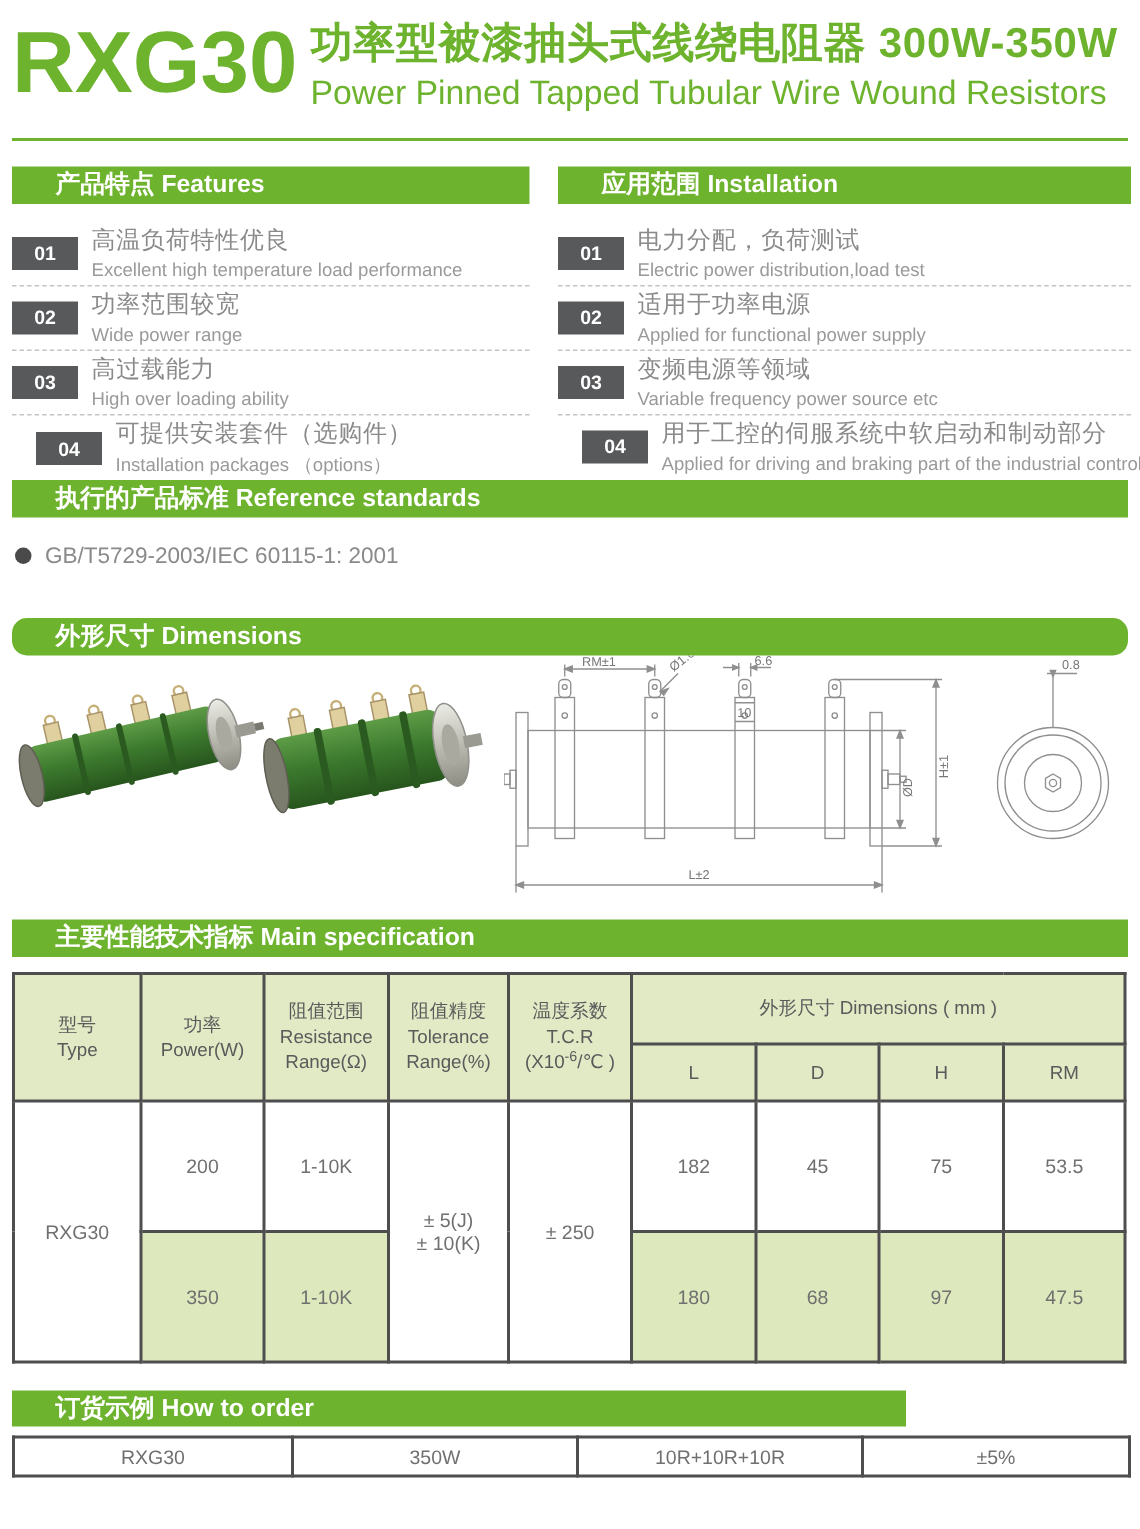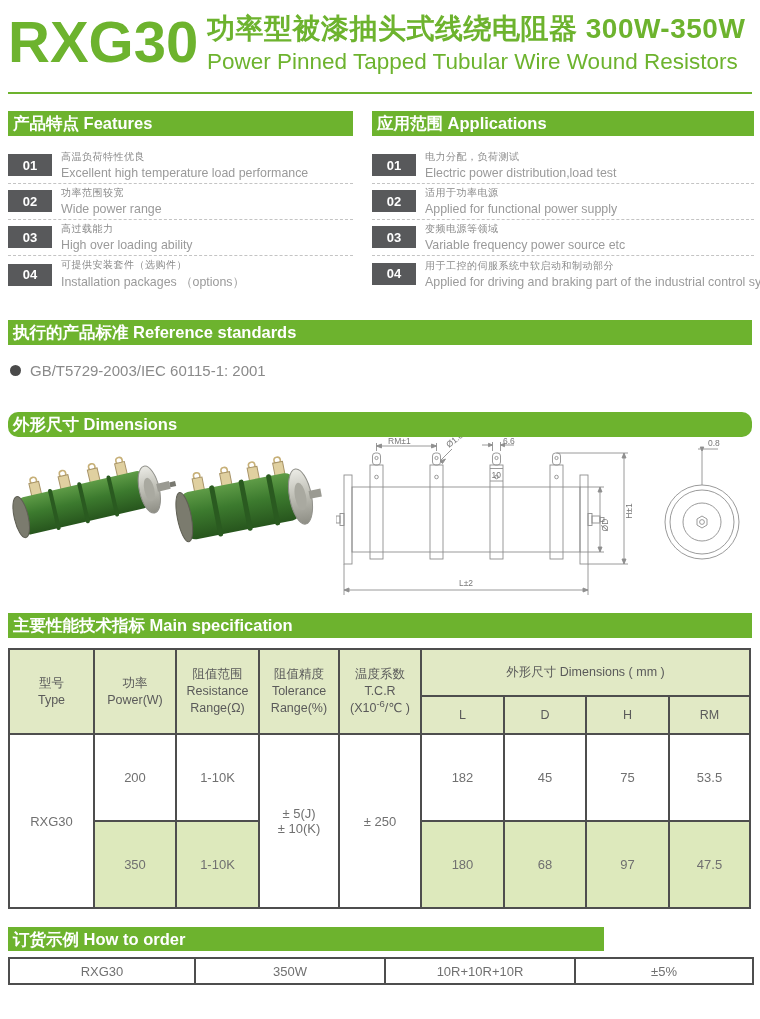--- a/index.html
+++ b/index.html
@@ -12,33 +12,33 @@
 
   
   #brand { left:8px; top:12px; font-size:58px; font-weight:bold; color:#6db32e; line-height:1.05; }
   #titles { left:207px; top:13px; }
   .title-cn { font-size:28px; font-weight:bold; color:#6db32e; line-height:1.15; letter-spacing:.5px; white-space:nowrap; }
   .title-en { font-size:22.5px; color:#6db32e; margin-top:4px; white-space:nowrap; }
   #head-rule { left:8px; top:92px; width:744px; height:2px; background:#6db32e; }
 
   
   .bar { position:absolute; height:25px; background:#6db32e; color:#fff; font-weight:bold;
-         font-size:16.5px; line-height:25px; padding-left:5px; white-space:nowrap; }
+         font-size:16.5px; line-height:25px; padding-left:29px; white-space:nowrap; }
 
   
   .col-list { position:absolute; top:148px; }
   #features-list { left:8px; width:345px; }
   #applications-list { left:372px; width:382px; }
   .feat-item { display:flex; align-items:center; min-height:36px; padding:2px 0 3px;
                border-bottom:1px dashed #c4c4c4; }
-  .feat-item.last { border-bottom:none; }
+  .feat-item.last { border-bottom:none;margin-left:16px; }
   .badge { width:44px; height:22px; background:#58595b; color:#fff; font-size:13px; font-weight:bold;
            display:flex; align-items:center; justify-content:center; flex:none; }
   .feat-text { margin-left:9px; overflow:visible; }
-  .feat-cn { font-size:10px; color:#8a8a8a; letter-spacing:.5px; white-space:nowrap; }
+  .feat-cn { font-size:16px; color:#8a8a8a; letter-spacing:.5px; white-space:nowrap; }
   .feat-en { font-size:12.4px; color:#9a9a9a; margin-top:2px; white-space:nowrap; }
 
   
   #standards-line { left:10px; top:362px; display:flex; align-items:center; font-size:15px; color:#8a8a8a; }
   .dot { width:11px; height:11px; border-radius:50%; background:#4a4a4a; margin-right:9px; flex:none; }
 
   
   table { border-collapse:collapse; table-layout:fixed; }
   #spec-table { position:absolute; left:8px; top:648px; width:653px; font-size:13px; color:#707070; text-align:center; }
   #spec-table th, #spec-table td { border:2px solid #4e4e4e; padding:0 2px; }
@@ -57,21 +57,21 @@
 <body>
 
 <div class="abs" id="brand">RXG30</div>
 <div class="abs" id="titles">
   <div class="title-cn">功率型被漆抽头式线绕电阻器 300W-350W</div>
   <div class="title-en">Power Pinned Tapped Tubular Wire Wound Resistors</div>
 </div>
 <div class="abs" id="head-rule"></div>
 
 <div class="bar" style="left:8px; top:111px; width:345px;">产品特点 Features</div>
-<div class="bar" style="left:372px; top:111px; width:382px;">应用范围 Applications</div>
+<div class="bar" style="left:372px; top:111px; width:382px;">应用范围 Installation</div>
 
 <div class="col-list" id="features-list">
   <div class="feat-item">
     <div class="badge">01</div>
     <div class="feat-text">
       <div class="feat-cn">高温负荷特性优良</div>
       <div class="feat-en">Excellent high temperature load performance</div>
     </div>
   </div>
   <div class="feat-item">

